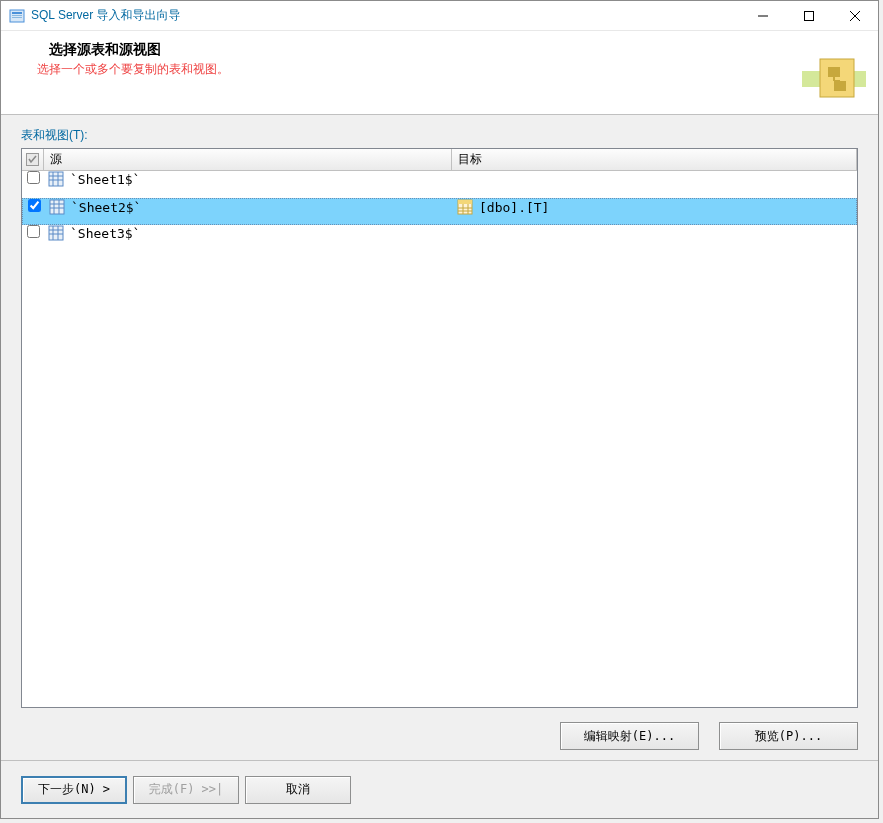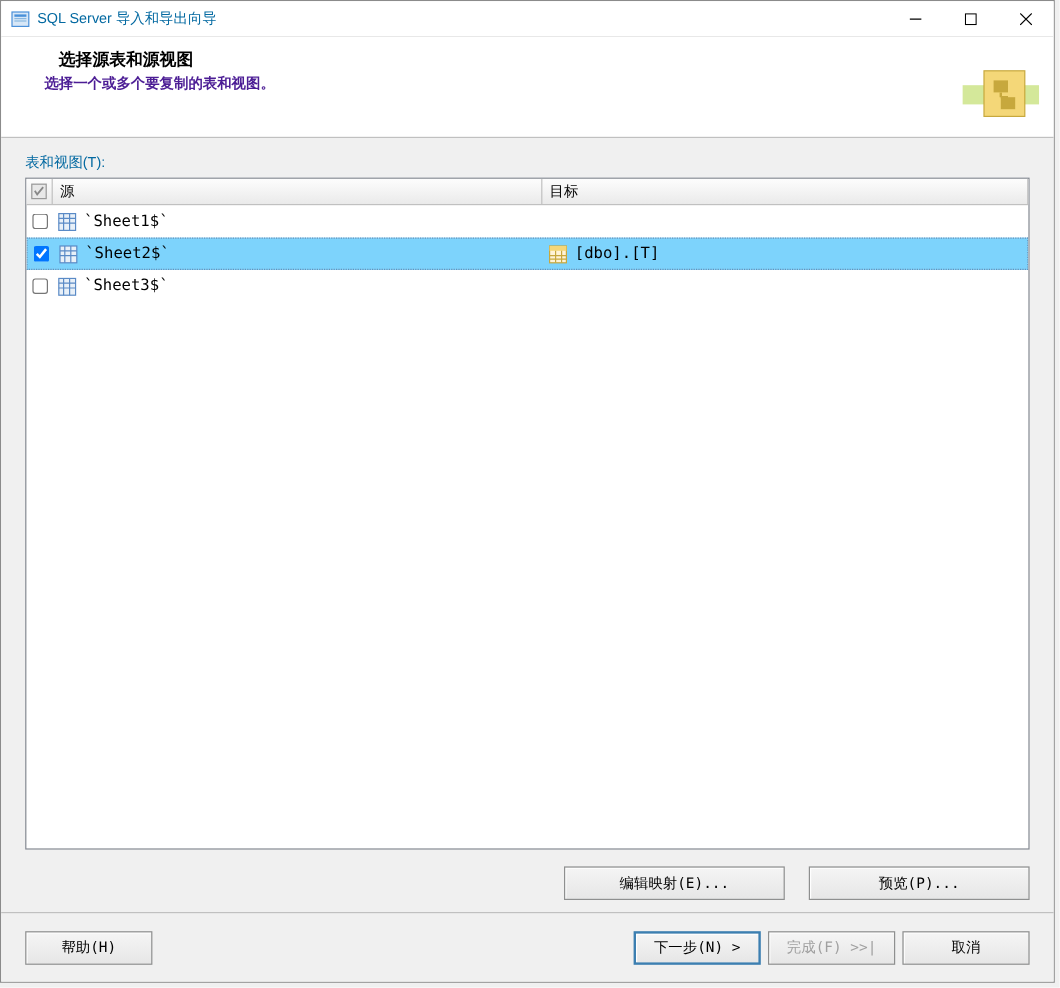--- a/index.html
+++ b/index.html
@@ -64,23 +64,22 @@
     }
     .header-title {
       font-size: 14px;
       font-weight: bold;
       color: #000;
       margin-bottom: 2px;
       margin-left: 28px;
     }
     .header-subtitle {
       font-size: 12px;
-      color: #4c1d95;
+      color: #ef4444;
       padding-left: 16px;
-      font-weight: bold;
     }
     .header-icon {
       position: absolute;
       right: 12px;
       top: 22px;
       width: 64px;
       height: 56px;
     }
 
     .content {
@@ -132,21 +131,21 @@
       font-size: 12px;
       border-right: 1px solid #c0c0c0;
     }
     .table-body {
       flex: 1;
       overflow: auto;
     }
     .table-row {
       display: flex;
       height: 27px;
-      align-items: center;
+      align-items: flex-start;
     }
     .table-row.selected {
       background: #7dd3fc;
       border: 1px dotted #6a8fb5;
     }
     .td-check {
       width: 22px;
       display: flex;
       align-items: center;
       justify-content: center;
@@ -188,21 +187,21 @@
       justify-content: center;
     }
 
     .action-row {
       display: flex;
       justify-content: flex-end;
       gap: 20px;
       margin-top: 14px;
     }
     .action-btn {
-      width: 184px;
+      width: 139px;
       height: 28px;
       border: 1px solid #8e8f8f;
       background: linear-gradient(#f5f5f5, #e6e6e6);
       font-size: 12px;
       font-family: "SimSun", monospace;
       cursor: pointer;
       box-shadow: inset 1px 1px 0 #fff;
     }
 
     .footer {
@@ -381,23 +380,20 @@
       </div>
     </div>
 
     <div class="action-row">
       <button class="action-btn">编辑映射(E)...</button>
       <button class="action-btn">预览(P)...</button>
     </div>
   </div>
 
   <div class="footer">
-    <div class="footer-left">
-      <button class="nav-btn">帮助(H)</button>
-    </div>
     <div class="footer-right">
       <button class="nav-btn default">下一步(N) &gt;</button>
       <button class="nav-btn" disabled="">完成(F) &gt;&gt;|</button>
       <button class="nav-btn">取消</button>
     </div>
   </div>
 
 </div>
 
 </body></html>

